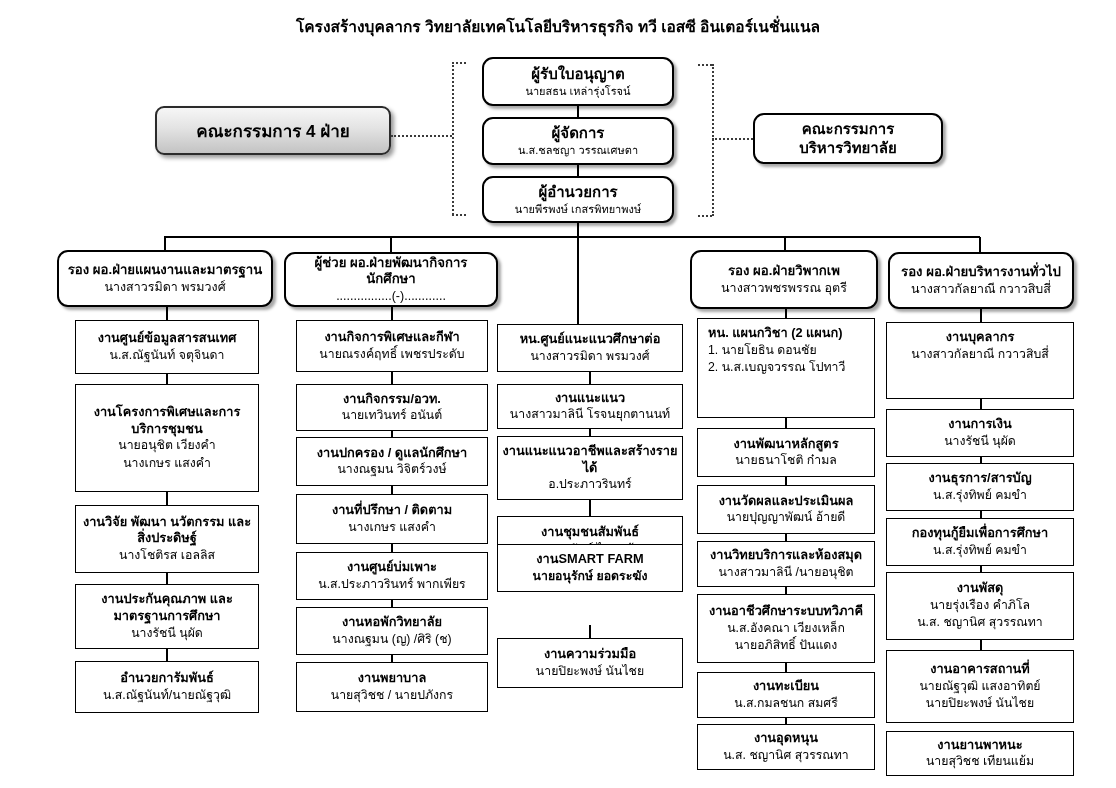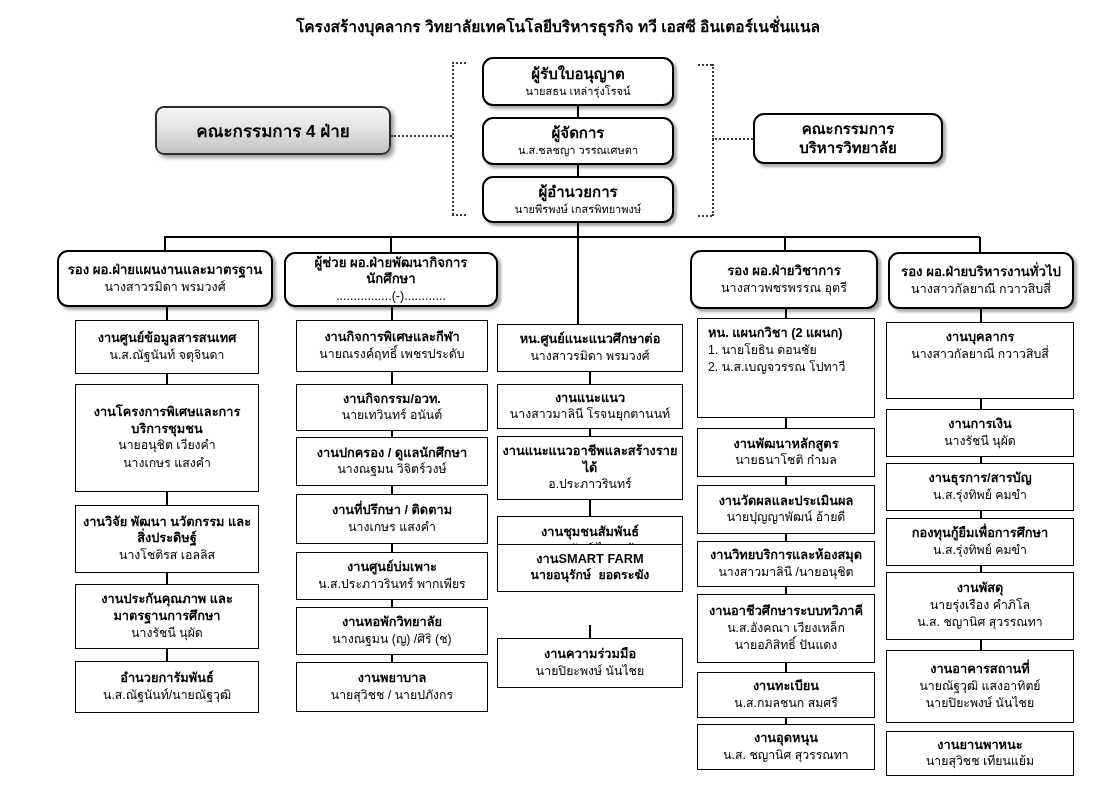--- a/index.html
+++ b/index.html
@@ -21,21 +21,21 @@
            box-shadow:3px 3px 4px rgba(0,0,0,0.4);display:flex;align-items:center;justify-content:center;
            font-size:17px;font-weight:bold;box-sizing:border-box;}
   
   .ubox{position:absolute;border:1.7px solid #000;background:#fff;box-sizing:border-box;
         display:flex;flex-direction:column;align-items:center;justify-content:center;
         text-align:center;padding:8px 4px;}
   .ubox .t{font-weight:bold;font-size:12.8px;line-height:1.3;}
   .ubox .n{font-size:12.3px;line-height:1.4;}
   .ubox.top{justify-content:flex-start;padding-top:6px;align-items:center;}
   .ubox.leftlist{align-items:flex-start;text-align:left;padding-left:10px;}
-  .ubox .bn{font-weight:bold;font-family:Liberation Mono, monospace;}
+  .ubox .bn{font-weight:bold;}
   
   .vl{position:absolute;width:2px;background:#000;display:block;}
   .hl{position:absolute;height:2px;background:#000;display:block;}
   .dv{position:absolute;width:0;border-left:2px dotted #3a3a3a;display:block;}
   .dh{position:absolute;height:0;border-top:2px dotted #3a3a3a;display:block;}
 </style>
 </head>
 <body>
 
 <div class="canvas">
@@ -86,21 +86,21 @@
 
   <div class="rbox head" style="left:57px;top:250px;width:216px;height:57px">
     <div class="t">รอง ผอ.ฝ่ายแผนงานและมาตรฐาน</div>
     <div class="n">นางสาวรมิดา พรมวงศ์</div>
   </div>
   <div class="rbox head" style="left:284px;top:252px;width:214px;height:55px">
     <div class="t">ผู้ช่วย ผอ.ฝ่ายพัฒนากิจการนักศึกษา</div>
     <div class="n">................(-)............</div>
   </div>
   <div class="rbox head" style="left:690px;top:250px;width:188px;height:59px">
-    <div class="t">รอง ผอ.ฝ่ายวิชาการ</div>
+    <div class="t">รอง ผอ.ฝ่ายวิพากเพ</div>
     <div class="n">นางสาวพชรพรรณ อุตรี</div>
   </div>
   <div class="rbox head" style="left:888px;top:252px;width:186px;height:57px">
     <div class="t">รอง ผอ.ฝ่ายบริหารงานทั่วไป</div>
     <div class="n">นางสาวกัลยาณี กวาวสิบสี่</div>
   </div>
 
   <i class="vl" style="left:166px;top:307px;height:13px"></i>
   <div class="ubox" style="left:75px;top:320px;width:184px;height:54px">
     <div class="t">งานศูนย์ข้อมูลสารสนเทศ</div>

